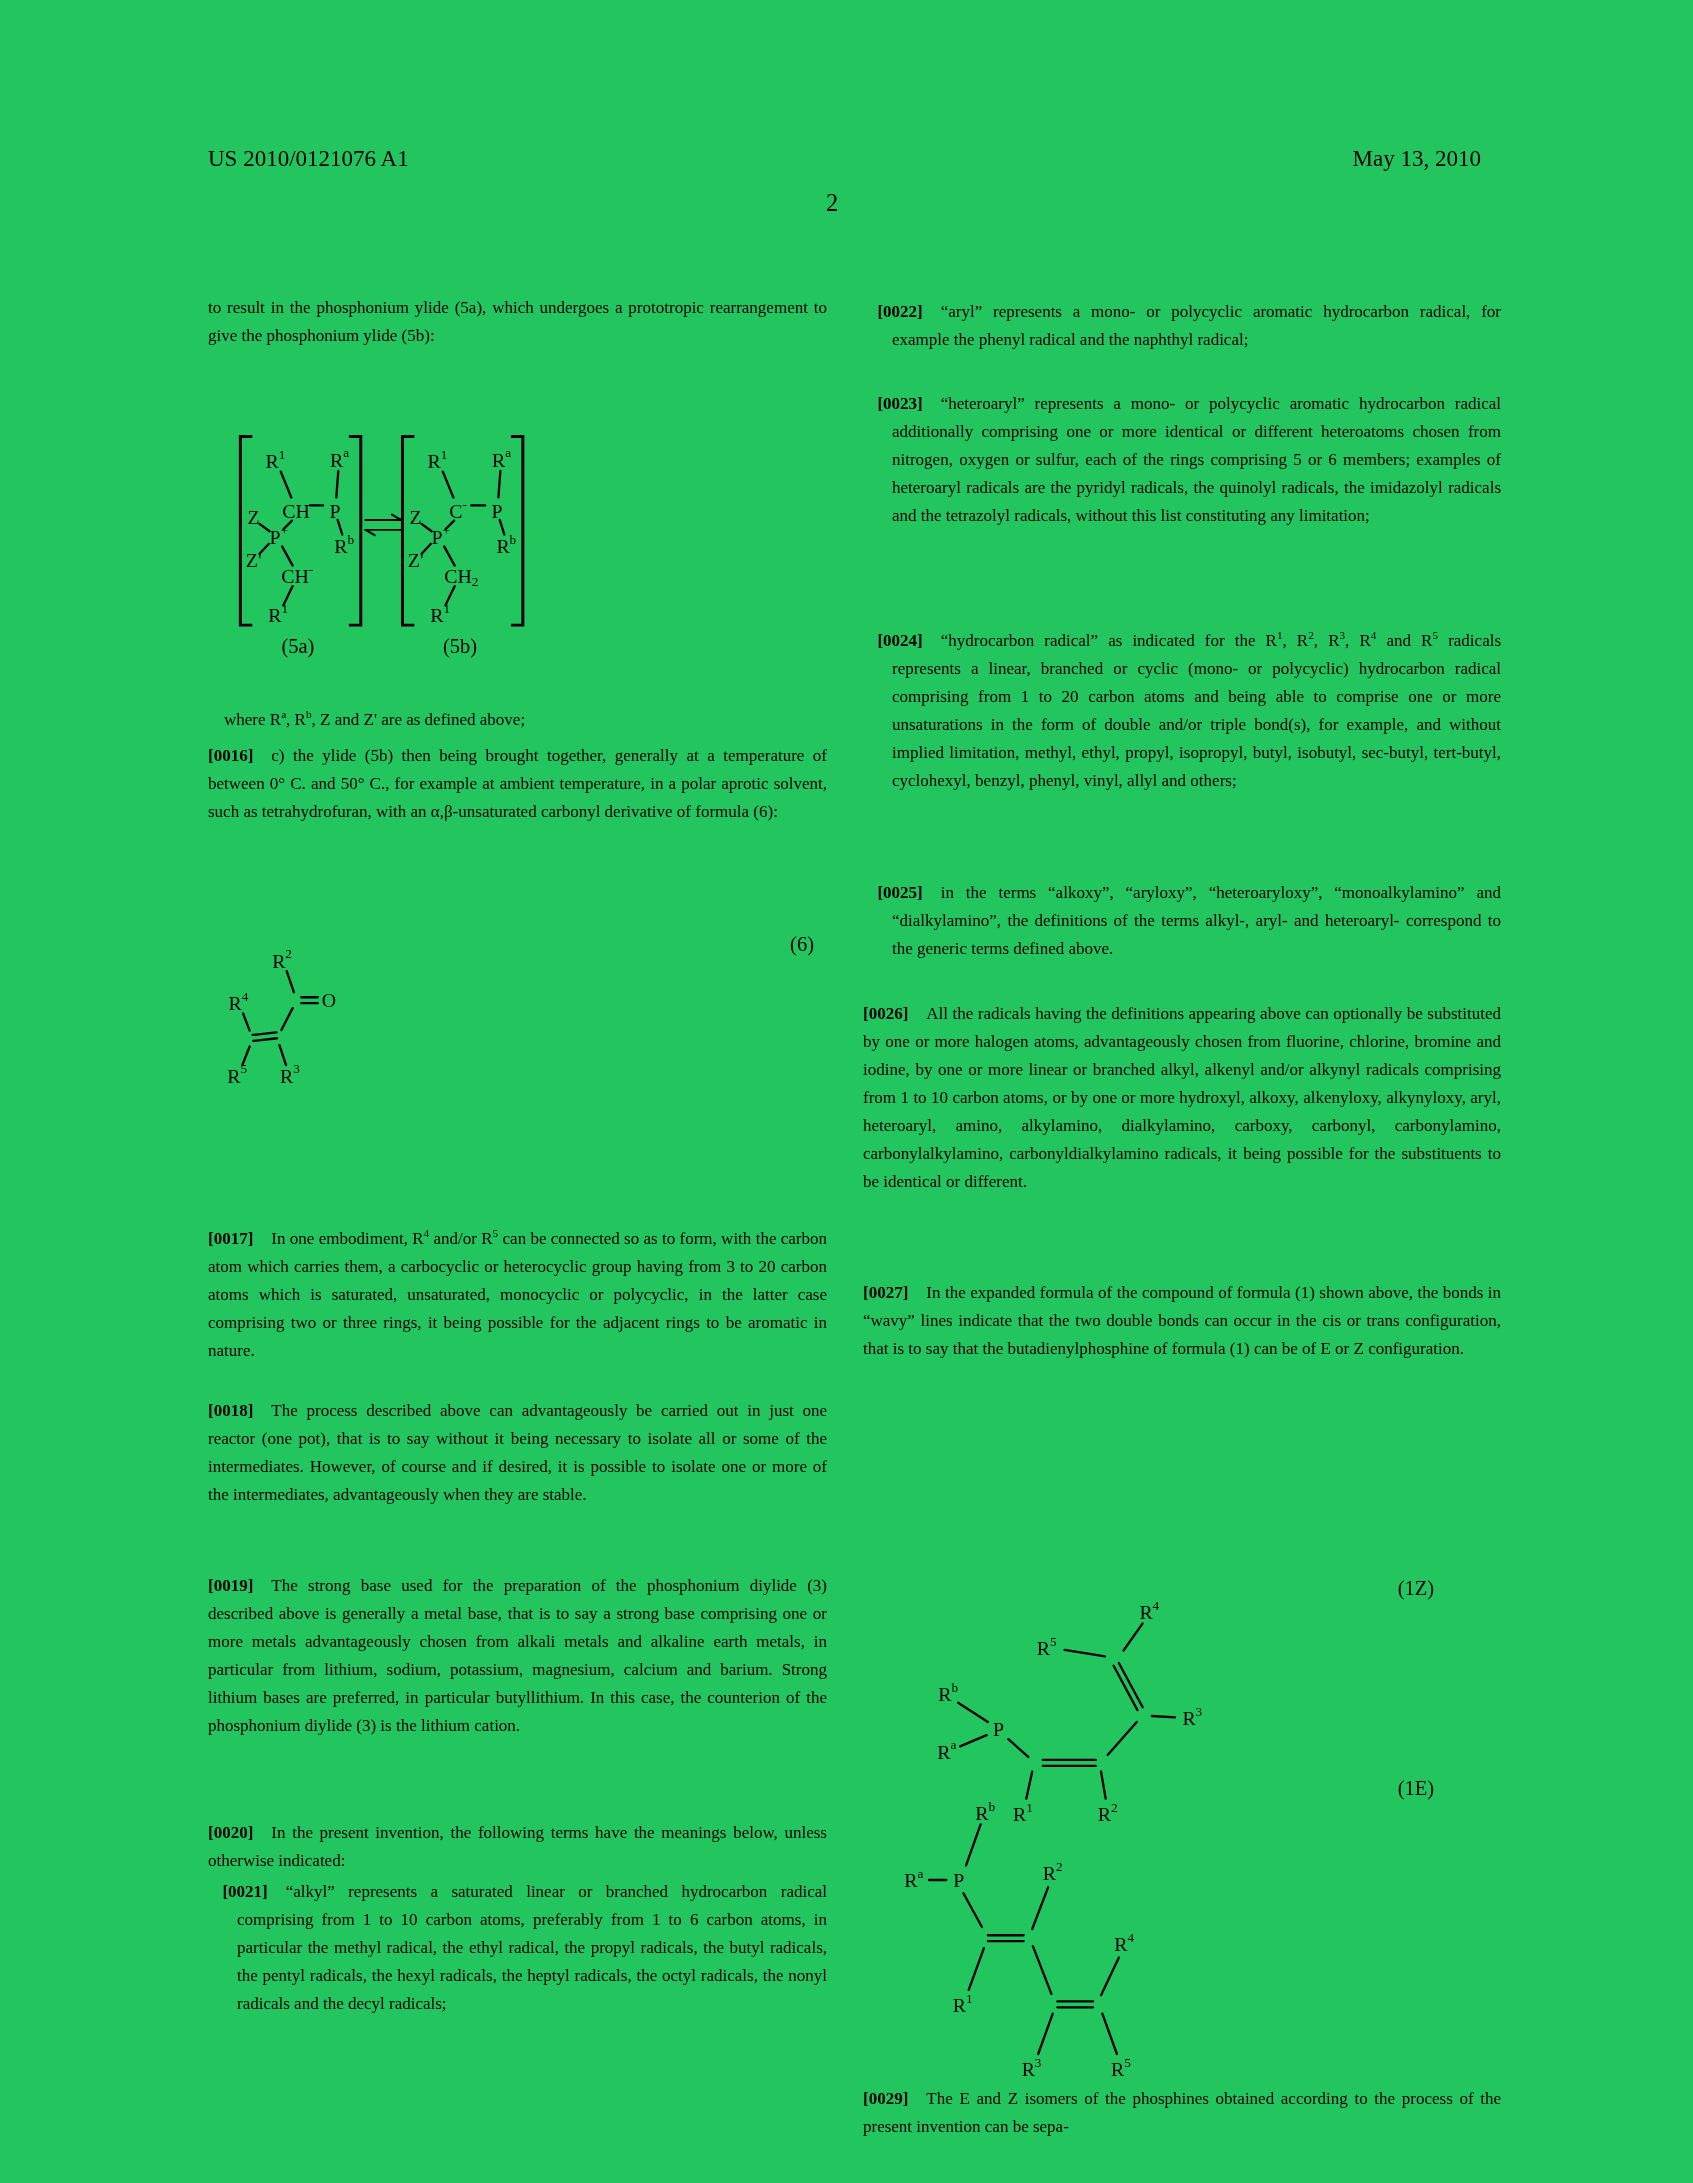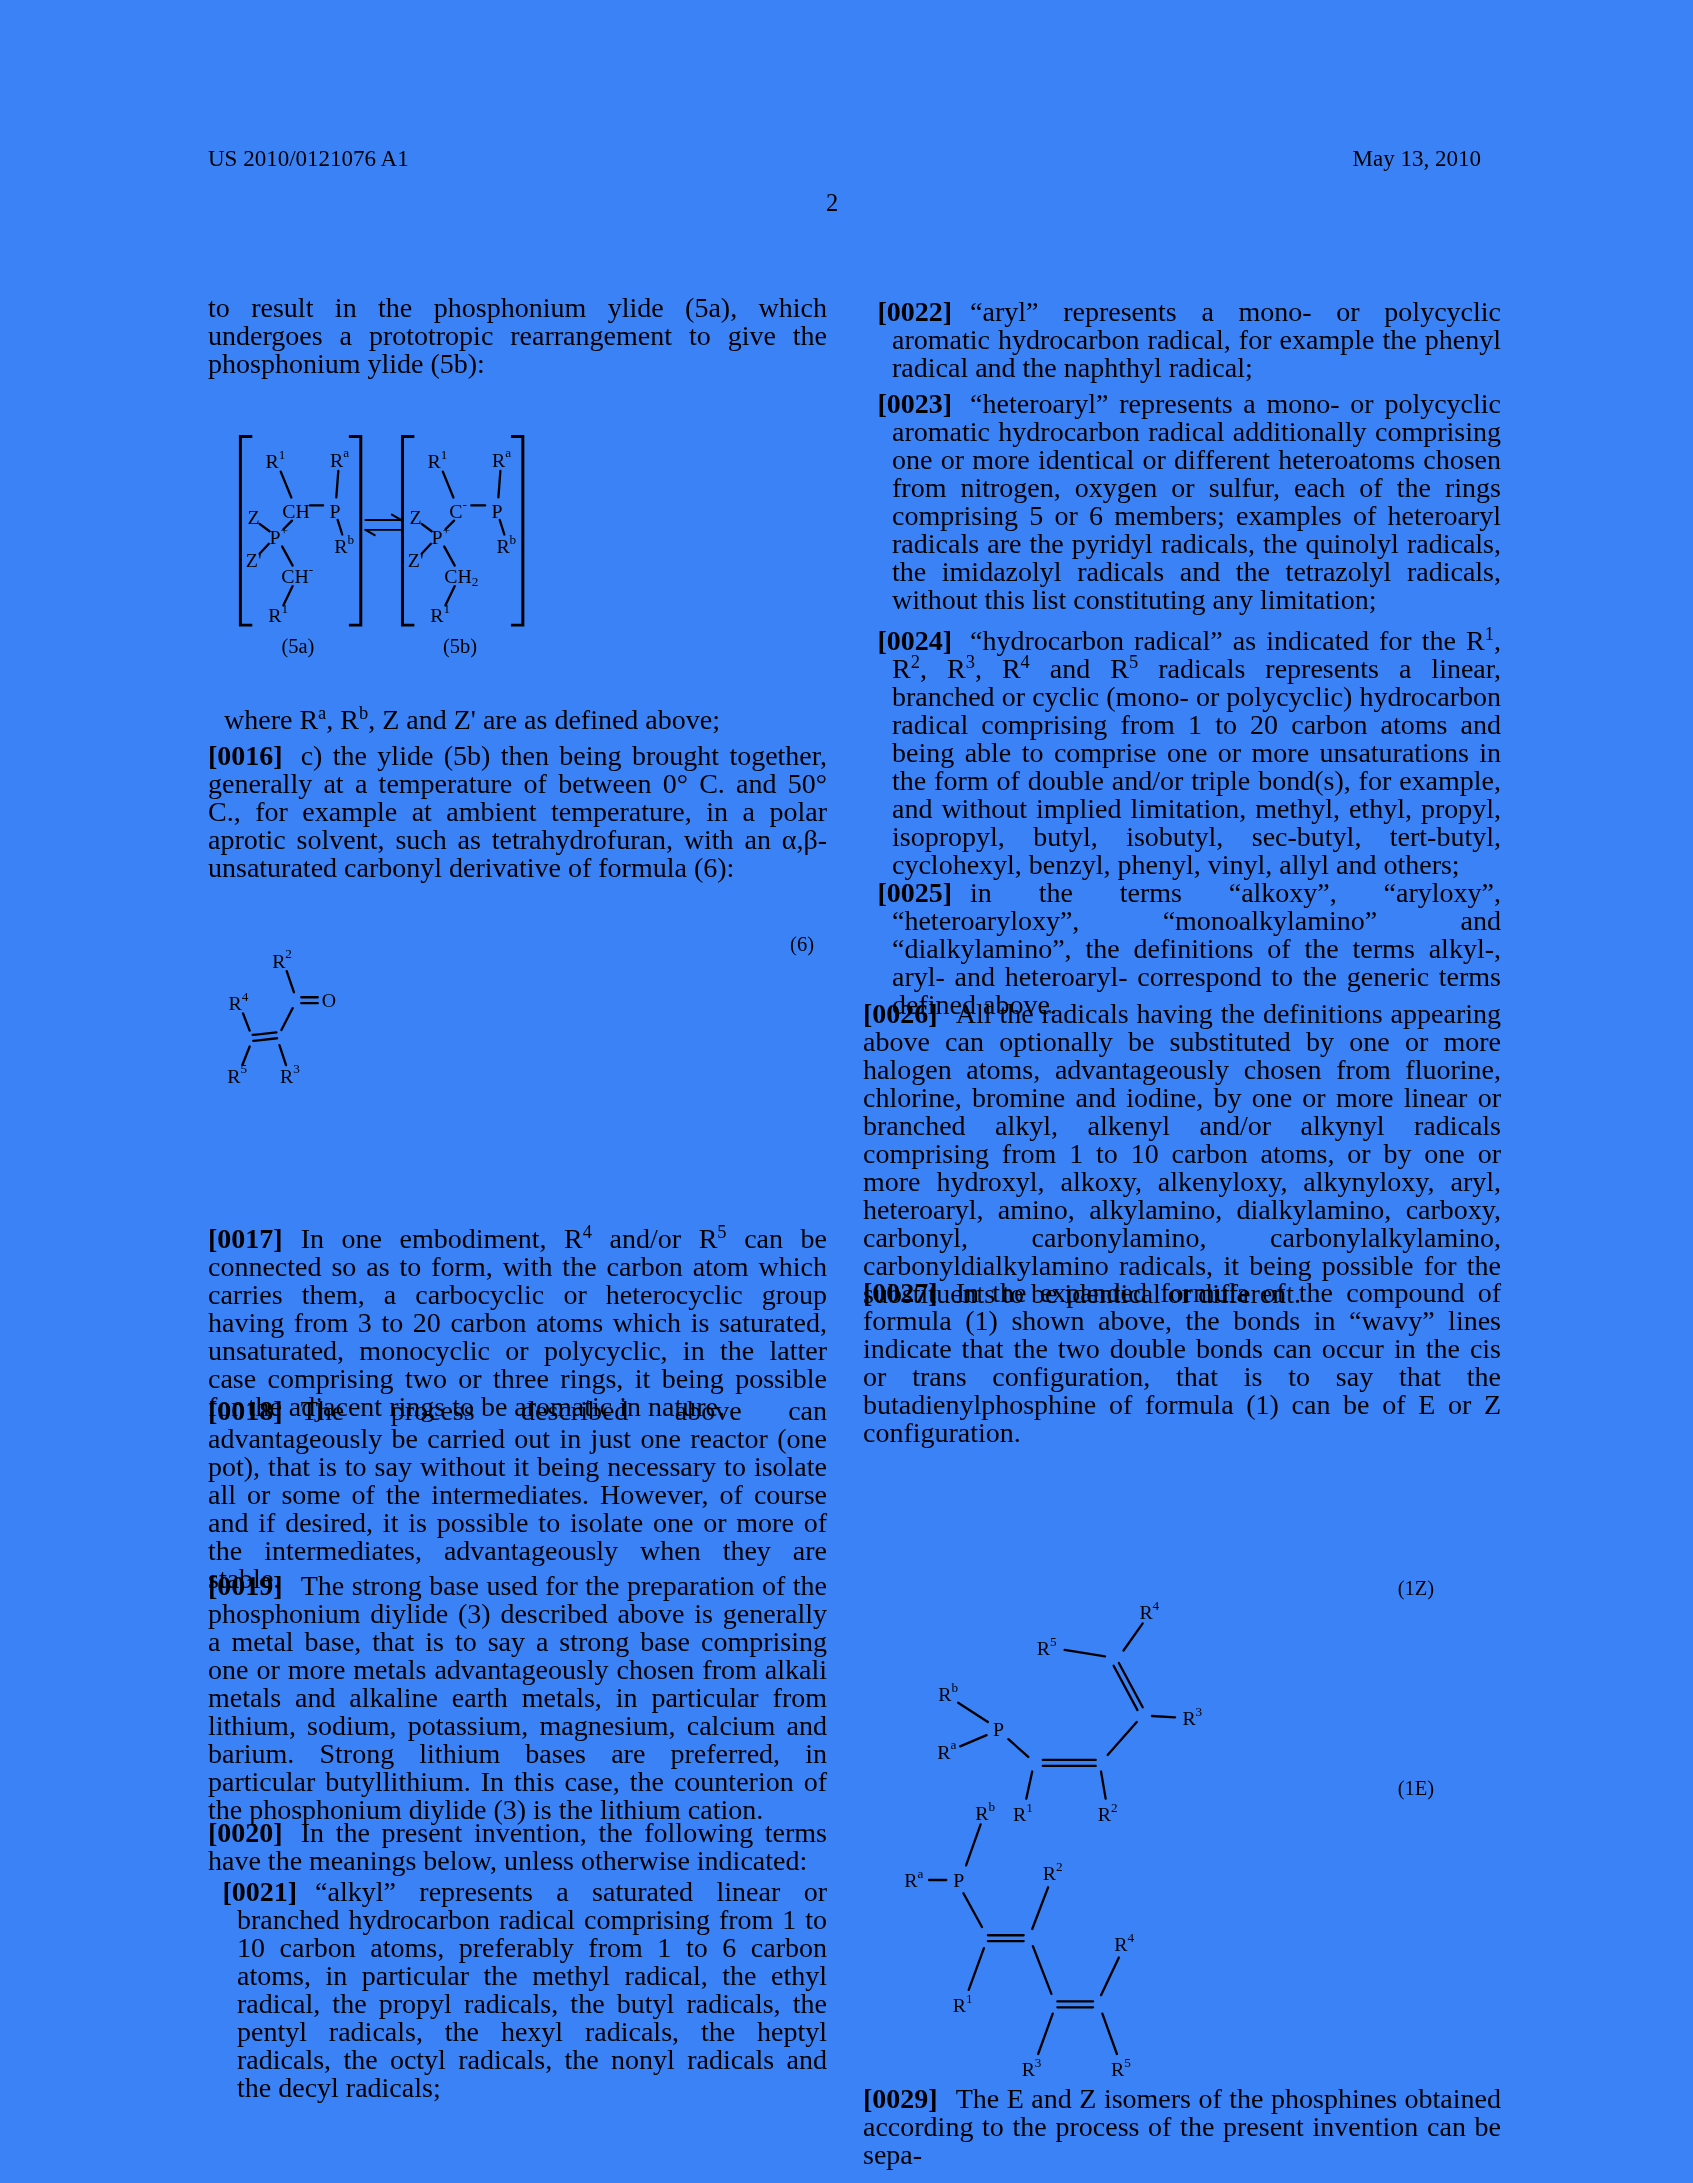--- a/index.html
+++ b/index.html
@@ -1,34 +1,34 @@
 <!DOCTYPE html>
 <html style="font-size:10.6px"><head>
 <meta charset="utf-8">
 <style>
   html,body{margin:0;padding:0;background:#9a9a9a;}
   .page{
     position:relative;width:1694px;height:2183px;margin:0 auto;
-    background:#3b82f6;color:#000;
+    background:#22c55e;color:#000;
     font-family:"Liberation Serif", "DejaVu Serif", serif;
     overflow:hidden;
   }
   .hdr{
     position:absolute;top:146px;left:208px;right:213px;
     display:flex;justify-content:space-between;
     font-size:23px;line-height:26.5px;
   }
   .pagenum{
     position:absolute;top:189px;left:0;width:1664px;
     text-align:center;font-size:24.5px;
   }
   .col-layer{position:absolute;left:0;top:0;width:1694px;height:2183px;}
   .para{
     position:absolute;
-    font-size:28px;line-height:28px;
+    font-size:17px;line-height:28px;
     text-align:justify;
     box-sizing:border-box;
   }
   .para .tag{font-weight:bold;margin-right:18px;}
   .para.indent{padding-left:29px;text-indent:-14.6px;}
   .para sup{font-size:0.66em;line-height:0;}
   svg.chem{position:absolute;left:0;top:0;}
   svg.chem text{
     font-family:"Liberation Serif", "DejaVu Serif", serif;
     fill:#000;

